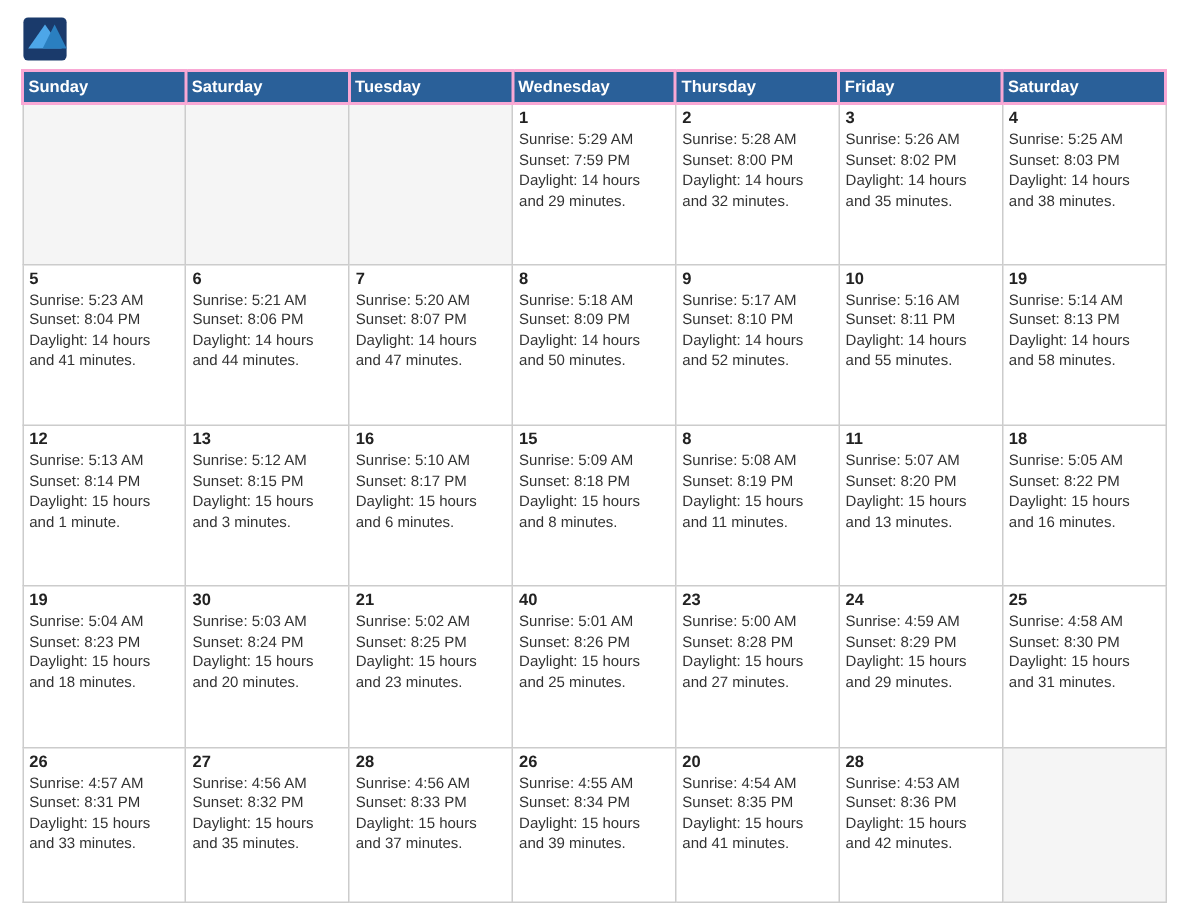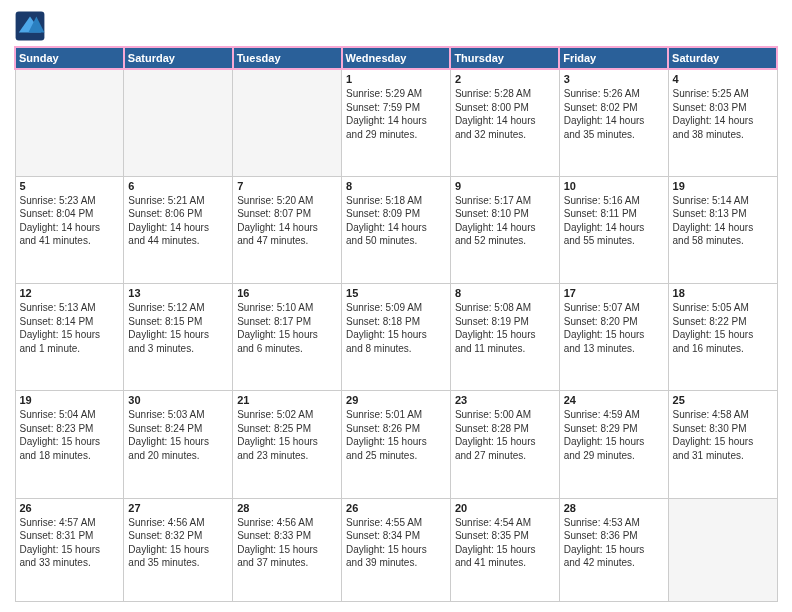--- a/index.html
+++ b/index.html
@@ -194,21 +194,21 @@
           </td>
           <td>
             <span class="day-num">15</span>
             <div class="day-info">Sunrise: 5:09 AM<br>Sunset: 8:18 PM<br>Daylight: 15 hours<br>and 8 minutes.</div>
           </td>
           <td>
             <span class="day-num">8</span>
             <div class="day-info">Sunrise: 5:08 AM<br>Sunset: 8:19 PM<br>Daylight: 15 hours<br>and 11 minutes.</div>
           </td>
           <td>
-            <span class="day-num">17</span>
+            <span class="day-num">11</span>
             <div class="day-info">Sunrise: 5:07 AM<br>Sunset: 8:20 PM<br>Daylight: 15 hours<br>and 13 minutes.</div>
           </td>
           <td>
             <span class="day-num">18</span>
             <div class="day-info">Sunrise: 5:05 AM<br>Sunset: 8:22 PM<br>Daylight: 15 hours<br>and 16 minutes.</div>
           </td>
         </tr>
         <tr>
           <td>
             <span class="day-num">19</span>
@@ -216,21 +216,21 @@
           </td>
           <td>
             <span class="day-num">30</span>
             <div class="day-info">Sunrise: 5:03 AM<br>Sunset: 8:24 PM<br>Daylight: 15 hours<br>and 20 minutes.</div>
           </td>
           <td>
             <span class="day-num">21</span>
             <div class="day-info">Sunrise: 5:02 AM<br>Sunset: 8:25 PM<br>Daylight: 15 hours<br>and 23 minutes.</div>
           </td>
           <td>
-            <span class="day-num">29</span>
+            <span class="day-num">40</span>
             <div class="day-info">Sunrise: 5:01 AM<br>Sunset: 8:26 PM<br>Daylight: 15 hours<br>and 25 minutes.</div>
           </td>
           <td>
             <span class="day-num">23</span>
             <div class="day-info">Sunrise: 5:00 AM<br>Sunset: 8:28 PM<br>Daylight: 15 hours<br>and 27 minutes.</div>
           </td>
           <td>
             <span class="day-num">24</span>
             <div class="day-info">Sunrise: 4:59 AM<br>Sunset: 8:29 PM<br>Daylight: 15 hours<br>and 29 minutes.</div>
           </td>

